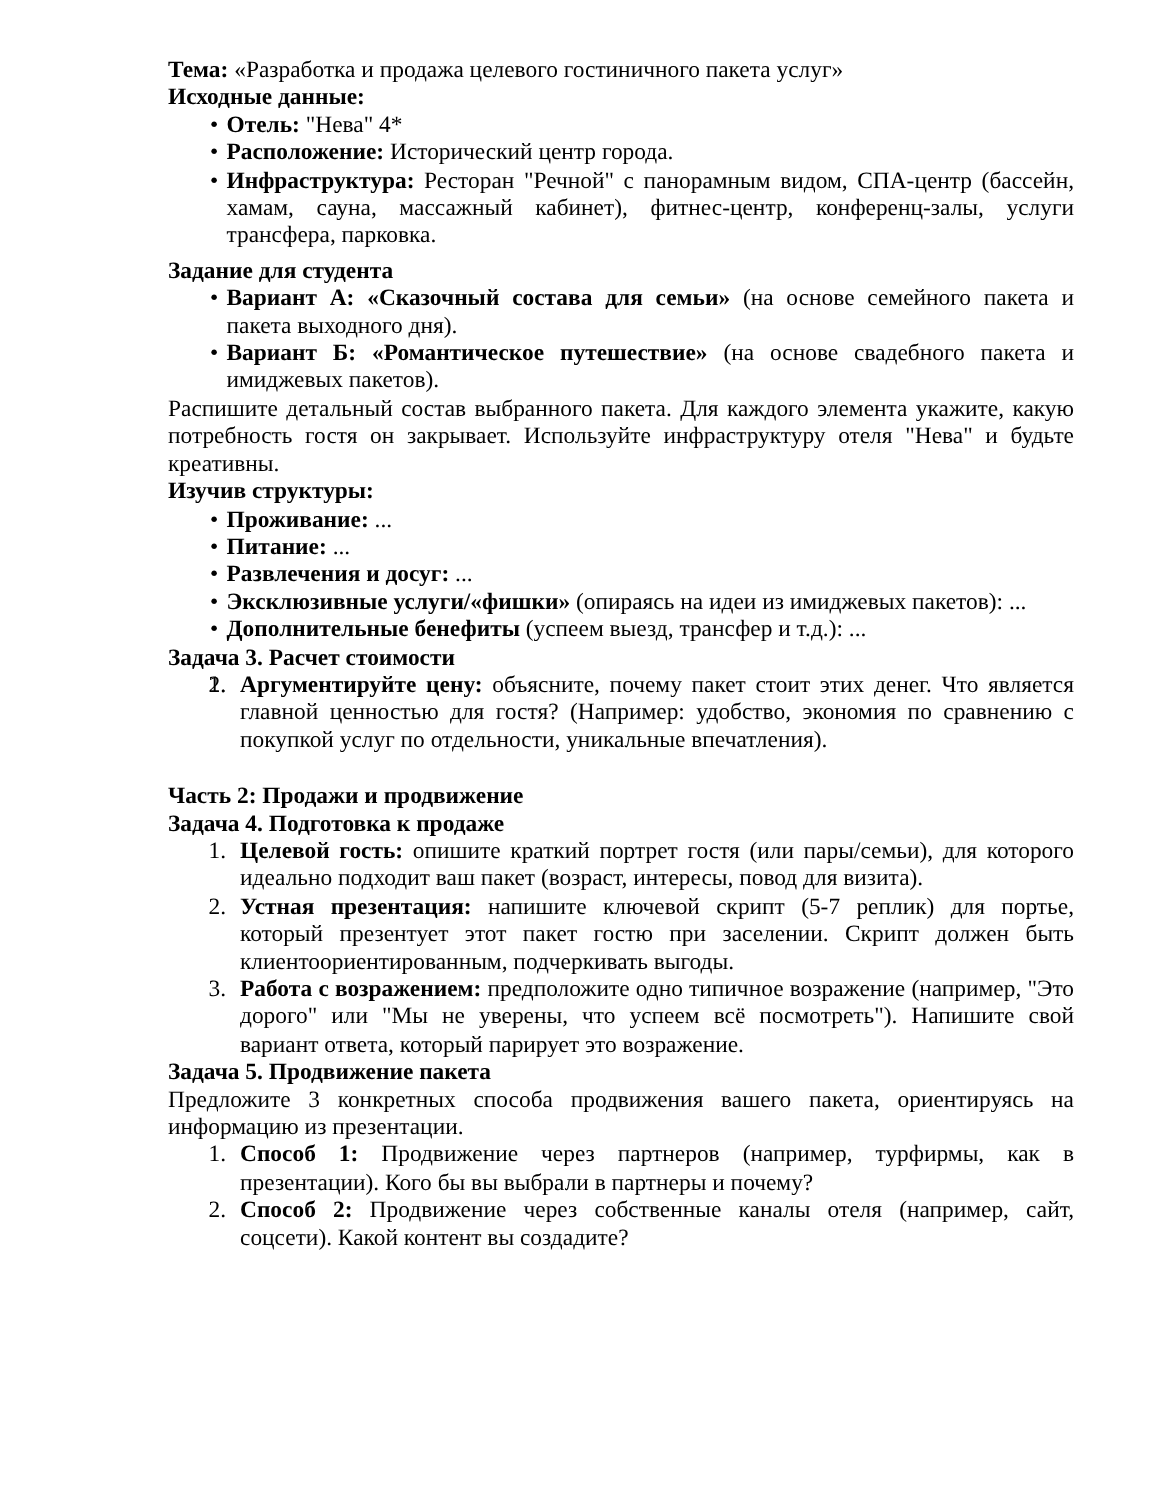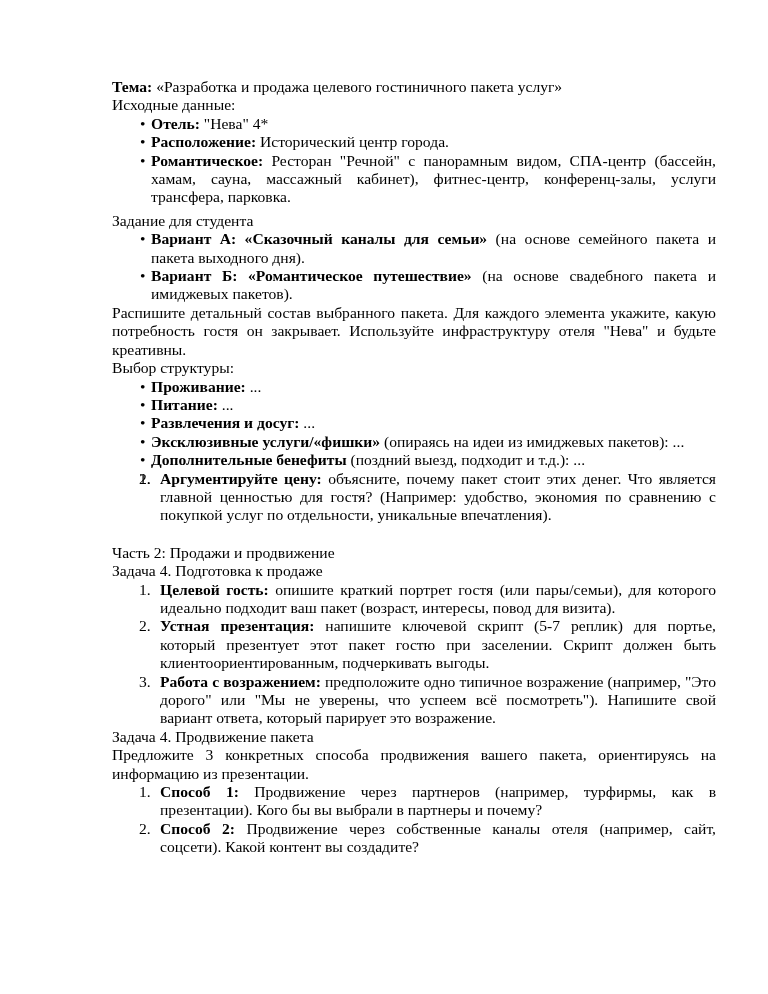--- a/index.html
+++ b/index.html
@@ -1,30 +1,30 @@
 <!DOCTYPE html>
 <html><head>
 <meta charset="utf-8">
 <style>
   html, body { margin: 0; padding: 0; background: #ffffff; }
   .page {
     width: 768px;
     height: 994px;
     box-sizing: border-box;
-    padding: 78px 52px 0 112px;
+    padding: 38px 52px 0 112px;
     background: #ffffff;
     color: #000000;
     font-family: "Liberation Serif", serif;
     font-size: 15.6px;
     line-height: 18.4px;
     overflow: hidden;
   }
   .page p { margin: 0; }
   .j { text-align: justify; }
-  .h { font-weight: normal; }
+  .h { font-weight: bold; }
   .mt-s { margin-top: 5px !important; }
   .mt-l { margin-top: 19px !important; }
   .li {
     position: relative;
     padding-left: 39px;
     text-align: justify;
   }
   .li .mark {
     position: absolute;
     left: 28px;
@@ -49,62 +49,63 @@
 <div class="page">
 
   <p class="j"><b>Тема:</b><span> «Разработка и продажа целевого гостиничного пакета услуг»</span></p>
 
   <p class="h">Исходные данные:</p>
 
   <div class="li"><span class="mark">•</span><b>Отель:</b><span> "Нева" 4*</span></div>
 
   <div class="li"><span class="mark">•</span><b>Расположение:</b><span> Исторический центр города.</span></div>
 
-  <div class="li"><span class="mark">•</span><b>Романтическое:</b><span> Ресторан "Речной" с панорамным видом, СПА-центр (бассейн, хамам, сауна, массажный кабинет), фитнес-центр, конференц-залы, услуги трансфера, парковка.</span></div>
+  <div class="li"><span class="mark">•</span><b>Инфраструктура:</b><span> Ресторан "Речной" с панорамным видом, СПА-центр (бассейн, хамам, сауна, массажный кабинет), фитнес-центр, конференц-залы, услуги трансфера, парковка.</span></div>
 
   <p class="h mt-s">Задание для студента</p>
 
 
 
 
-  <div class="li"><span class="mark">•</span><b>Вариант А: «Сказочный каналы для семьи»</b><span> (на основе семейного пакета и пакета выходного дня).</span></div>
+  <div class="li"><span class="mark">•</span><b>Вариант А: «Сказочный состава для семьи»</b><span> (на основе семейного пакета и пакета выходного дня).</span></div>
 
   <div class="li"><span class="mark">•</span><b>Вариант Б: «Романтическое путешествие»</b><span> (на основе свадебного пакета и имиджевых пакетов).</span></div>
 
 
   <p class="j">Распишите детальный состав выбранного пакета. Для каждого элемента укажите, какую потребность гостя он закрывает. Используйте инфраструктуру отеля "Нева" и будьте креативны.</p>
 
-  <p class="h">Выбор структуры:</p>
+  <p class="h">Изучив структуры:</p>
 
   <div class="li"><span class="mark">•</span><b>Проживание:</b><span> ...</span></div>
 
   <div class="li"><span class="mark">•</span><b>Питание:</b><span> ...</span></div>
 
   <div class="li"><span class="mark">•</span><b>Развлечения и досуг:</b><span> ...</span></div>
 
   <div class="li"><span class="mark">•</span><b>Эксклюзивные услуги/«фишки»</b><span> (опираясь на идеи из имиджевых пакетов): ...</span></div>
 
-  <div class="li"><span class="mark">•</span><b>Дополнительные бенефиты</b><span> (поздний выезд, подходит и т.д.): ...</span></div>
+  <div class="li"><span class="mark">•</span><b>Дополнительные бенефиты</b><span> (успеем выезд, трансфер и т.д.): ...</span></div>
 
+  <p class="h">Задача 3. Расчет стоимости</p>
 
   <div class="num"><span class="mark">1.</span></div>
 
   <div class="num"><span class="mark">2.</span><b>Аргументируйте цену:</b><span> объясните, почему пакет стоит этих денег. Что является главной ценностью для гостя? (Например: удобство, экономия по сравнению с покупкой услуг по отдельности, уникальные впечатления).</span></div>
 
   <p class="h mt-l">Часть 2: Продажи и продвижение</p>
 
   <p class="h">Задача 4. Подготовка к продаже</p>
 
   <div class="num"><span class="mark">1.</span><b>Целевой гость:</b><span> опишите краткий портрет гостя (или пары/семьи), для которого идеально подходит ваш пакет (возраст, интересы, повод для визита).</span></div>
 
   <div class="num"><span class="mark">2.</span><b>Устная презентация:</b><span> напишите ключевой скрипт (5-7 реплик) для портье, который презентует этот пакет гостю при заселении. Скрипт должен быть клиентоориентированным, подчеркивать выгоды.</span></div>
 
   <div class="num"><span class="mark">3.</span><b>Работа с возражением:</b><span> предположите одно типичное возражение (например, "Это дорого" или "Мы не уверены, что успеем всё посмотреть"). Напишите свой вариант ответа, который парирует это возражение.</span></div>
 
-  <p class="h">Задача 4. Продвижение пакета</p>
+  <p class="h">Задача 5. Продвижение пакета</p>
 
   <p class="j">Предложите 3 конкретных способа продвижения вашего пакета, ориентируясь на информацию из презентации.</p>
 
   <div class="num"><span class="mark">1.</span><b>Способ 1:</b><span> Продвижение через партнеров (например, турфирмы, как в презентации). Кого бы вы выбрали в партнеры и почему?</span></div>
 
   <div class="num"><span class="mark">2.</span><b>Способ 2:</b><span> Продвижение через собственные каналы отеля (например, сайт, соцсети). Какой контент вы создадите?</span></div>
 
 </div>
 
 </body></html>

